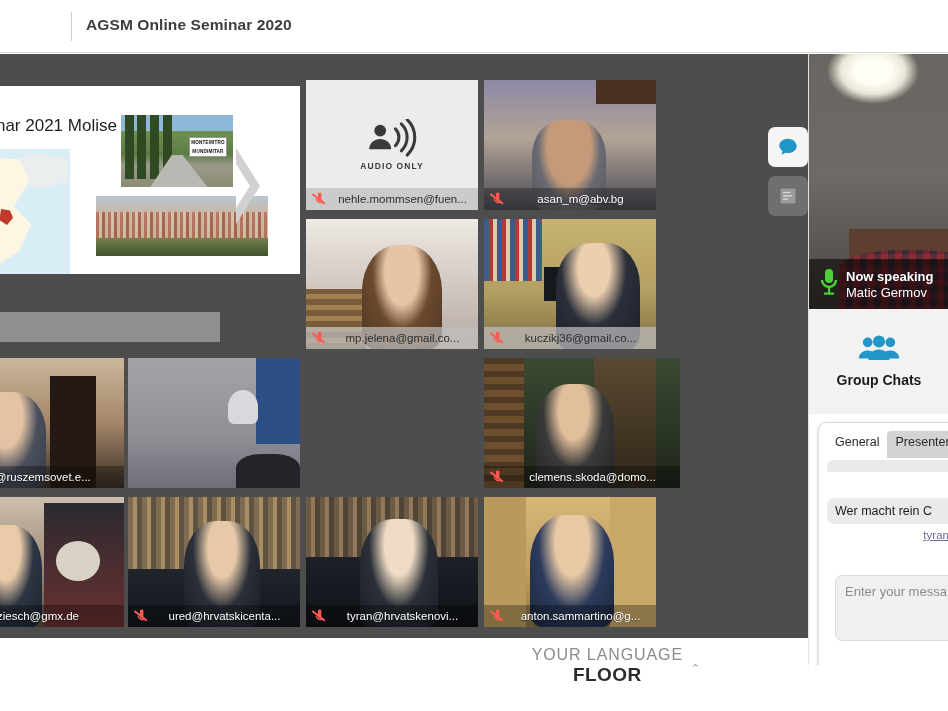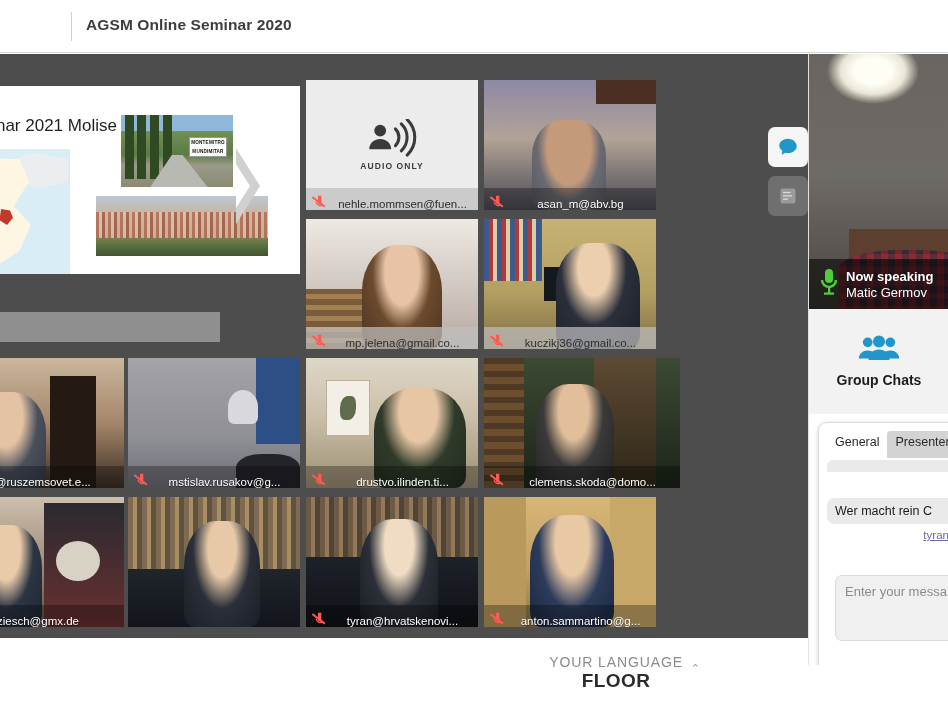--- a/index.html
+++ b/index.html
@@ -108,21 +108,21 @@
   
   .gblock { position: absolute; background: #8f8f8f; }
 
   
   .tile {
     position: absolute; overflow: hidden; background: #3b3b3b;
   }
   .tile .feed { position: absolute; inset: 0; }
   .namebar {
     position: absolute; left: 0; right: 0; bottom: 0; height: 22px;
-    display: flex; align-items: flex-end; gap: 4px; padding: 0 6px;
+    display: flex; align-items: center; gap: 4px; padding: 0 6px;
     background: rgba(0,0,0,.30);
   }
   .namebar.lightbg { background: rgba(190,190,190,.72); }
   .namebar .nm {
     font-size: 11.5px; color: #ffffff; white-space: nowrap;
     overflow: hidden; text-overflow: clip; flex: 1;
     text-align: center; text-shadow: 0 1px 1px rgba(0,0,0,.55);
   }
   .namebar.dark-txt .nm { color: #2d2d2d; text-shadow: none; }
   .mute-icon { width: 17px; height: 15px; flex: 0 0 17px; position: relative; }
@@ -232,21 +232,21 @@
 
   
   .lang-bar {
     position: absolute; left: 0; top: 638px; width: 808px; height: 46px;
     background: #ffffff;
   }
   .lang-box {
     position: absolute; right: 125px; top: 8px; text-align: center;
   }
   .lang-box .cap {
-    font-size: 14px; letter-spacing: .9px; color: #8b8b8b; margin-top: 8px;
+    font-size: 16px; letter-spacing: .9px; color: #8b8b8b;
   }
   .lang-box .val {
     font-size: 19px; font-weight: bold; color: #2b2b2b; letter-spacing: .4px;
   }
   .lang-caret {
     position: absolute; right: 108px; top: 24px;
     font-size: 11px; color: #9a9a9a;
   }
 
   
@@ -413,52 +413,22 @@
       <div class="namebar">
         <span class="nm">fo@ruszemsovet.e...</span>
       </div>
     </div>
 
     <div class="tile" style="left:128px; top:304px; width:172px; height:130px;">
       <div class="feed" style="background:linear-gradient(#a3a3a8 0%,#8f8f96 60%,#6e6e78 100%);"></div>
       <div style="position:absolute;left:128px;top:0;width:44px;height:86px;background:#2e4f86;"></div>
       <div style="position:absolute;left:100px;top:32px;width:30px;height:34px;background:#d8d8dd;border-radius:50% 50% 20% 20%;"></div>
       <div style="position:absolute;left:108px;top:96px;width:64px;height:34px;background:#23232a;border-radius:40% 40% 0 0;"></div>
-      <div class="namebar">
-        <span class="mute-icon">
-          <svg width="17" height="15" viewBox="0 0 20 18">
-              <g fill="#ff5a52">
-                <path d="M7 1h4v8a2 2 0 0 1-4 0z"></path>
-                <path d="M4 8a6 6 0 0 0 10 4l-1.6-1.6A4 4 0 0 1 5.6 8z"></path>
-                <rect x="1" y="1.5" width="19" height="2.3" transform="rotate(38 1 1.5)"></rect>
-              </g>
-            </svg>
-        </span>
-        <span class="nm">mstislav.rusakov@g...</span>
-      </div>
-    </div>
-
-    <div class="tile" style="left:306px; top:304px; width:172px; height:130px;">
-      <div class="feed" style="background:linear-gradient(#ded7c8 0%,#cbbfa8 45%,#9c8f74 100%);"></div>
-      <div style="position:absolute;left:20px;top:22px;width:44px;height:56px;background:#f3efe6;border:1px solid #b9b0a0;"></div>
-      <div style="position:absolute;left:34px;top:38px;width:16px;height:24px;background:#5f6b4a;border-radius:50% 30% 50% 30%;"></div>
-      <div style="position:absolute;left:68px;top:30px;width:92px;height:100px;background:radial-gradient(ellipse at 48% 24%, #e6c6a4 0 28%, #2f3a2a 54%, #232c1f 100%);border-radius:42% 42% 12% 12%;"></div>
-      <div class="namebar">
-        <span class="mute-icon">
-          <svg width="17" height="15" viewBox="0 0 20 18">
-              <g fill="#ff5a52">
-                <path d="M7 1h4v8a2 2 0 0 1-4 0z"></path>
-                <path d="M4 8a6 6 0 0 0 10 4l-1.6-1.6A4 4 0 0 1 5.6 8z"></path>
-                <rect x="1" y="1.5" width="19" height="2.3" transform="rotate(38 1 1.5)"></rect>
-              </g>
-            </svg>
-        </span>
-        <span class="nm">drustvo.ilinden.ti...</span>
-      </div>
-    </div>
+    </div>
+
 
     <div class="tile" style="left:484px; top:304px; width:196px; height:130px;">
       <div class="feed" style="background:linear-gradient(#3c4a32 0%,#2c3726 50%,#1d2419 100%);"></div>
       <div style="position:absolute;left:0;top:0;width:40px;height:130px;background:repeating-linear-gradient(0deg,#6d4f2e 0 7px,#4e3a24 7px 13px);"></div>
       <div style="position:absolute;left:110px;top:0;width:62px;height:130px;background:linear-gradient(#5c4a33,#2f2718);"></div>
       <div style="position:absolute;left:52px;top:26px;width:78px;height:104px;background:radial-gradient(ellipse at 48% 26%, #e2bf9b 0 26%, #3a3a3a 52%, #232323 100%);border-radius:42% 42% 14% 14%;"></div>
       <div class="namebar">
         <span class="mute-icon">
           <svg width="17" height="15" viewBox="0 0 20 18">
               <g fill="#ff5a52">
@@ -479,20 +449,32 @@
       <div style="position:absolute;left:18px;top:28px;width:72px;height:102px;background:radial-gradient(ellipse at 50% 24%, #e9cbaa 0 28%, #2c3543 54%, #1e2530 100%);border-radius:42% 42% 14% 14%;"></div>
       <div class="namebar">
         <span class="nm">ziesch@gmx.de</span>
       </div>
     </div>
 
     <div class="tile" style="left:128px; top:443px; width:172px; height:130px;">
       <div class="feed" style="background:repeating-linear-gradient(90deg,#7e6b52 0 5px,#a98d63 5px 9px,#5e5240 9px 14px);"></div>
       <div style="position:absolute;left:0;top:72px;width:172px;height:58px;background:linear-gradient(#20242b,#12161c);"></div>
       <div style="position:absolute;left:56px;top:24px;width:76px;height:106px;background:radial-gradient(ellipse at 50% 26%, #e7c9a8 0 26%, #2a2f38 54%, #1a1e26 100%);border-radius:42% 42% 14% 14%;"></div>
+      <div class="namebar">
+        <span class="mute-icon">
+          <svg width="17" height="15" viewBox="0 0 20 18">
+              <g fill="#ff5a52">
+                <path d="M7 1h4v8a2 2 0 0 1-4 0z"></path>
+                <path d="M4 8a6 6 0 0 0 10 4l-1.6-1.6A4 4 0 0 1 5.6 8z"></path>
+                <rect x="1" y="1.5" width="19" height="2.3" transform="rotate(38 1 1.5)"></rect>
+              </g>
+            </svg>
+        </span>
+        <span class="nm">ured@hrvatskicenta...</span>
+      </div>
     </div>
 
     <div class="tile" style="left:306px; top:443px; width:172px; height:130px;">
       <div class="feed" style="background:repeating-linear-gradient(90deg,#6d5a44 0 5px,#93795a 5px 9px,#4f4435 9px 14px);"></div>
       <div style="position:absolute;left:0;top:60px;width:172px;height:70px;background:linear-gradient(#1d2128,#0f1217);"></div>
       <div style="position:absolute;left:54px;top:22px;width:78px;height:108px;background:radial-gradient(ellipse at 50% 24%, #f0dcc4 0 26%, #2b3038 54%, #191d24 100%);border-radius:42% 42% 14% 14%;"></div>
       <div class="namebar">
         <span class="mute-icon">
           <svg width="17" height="15" viewBox="0 0 20 18">
               <g fill="#ff5a52">

